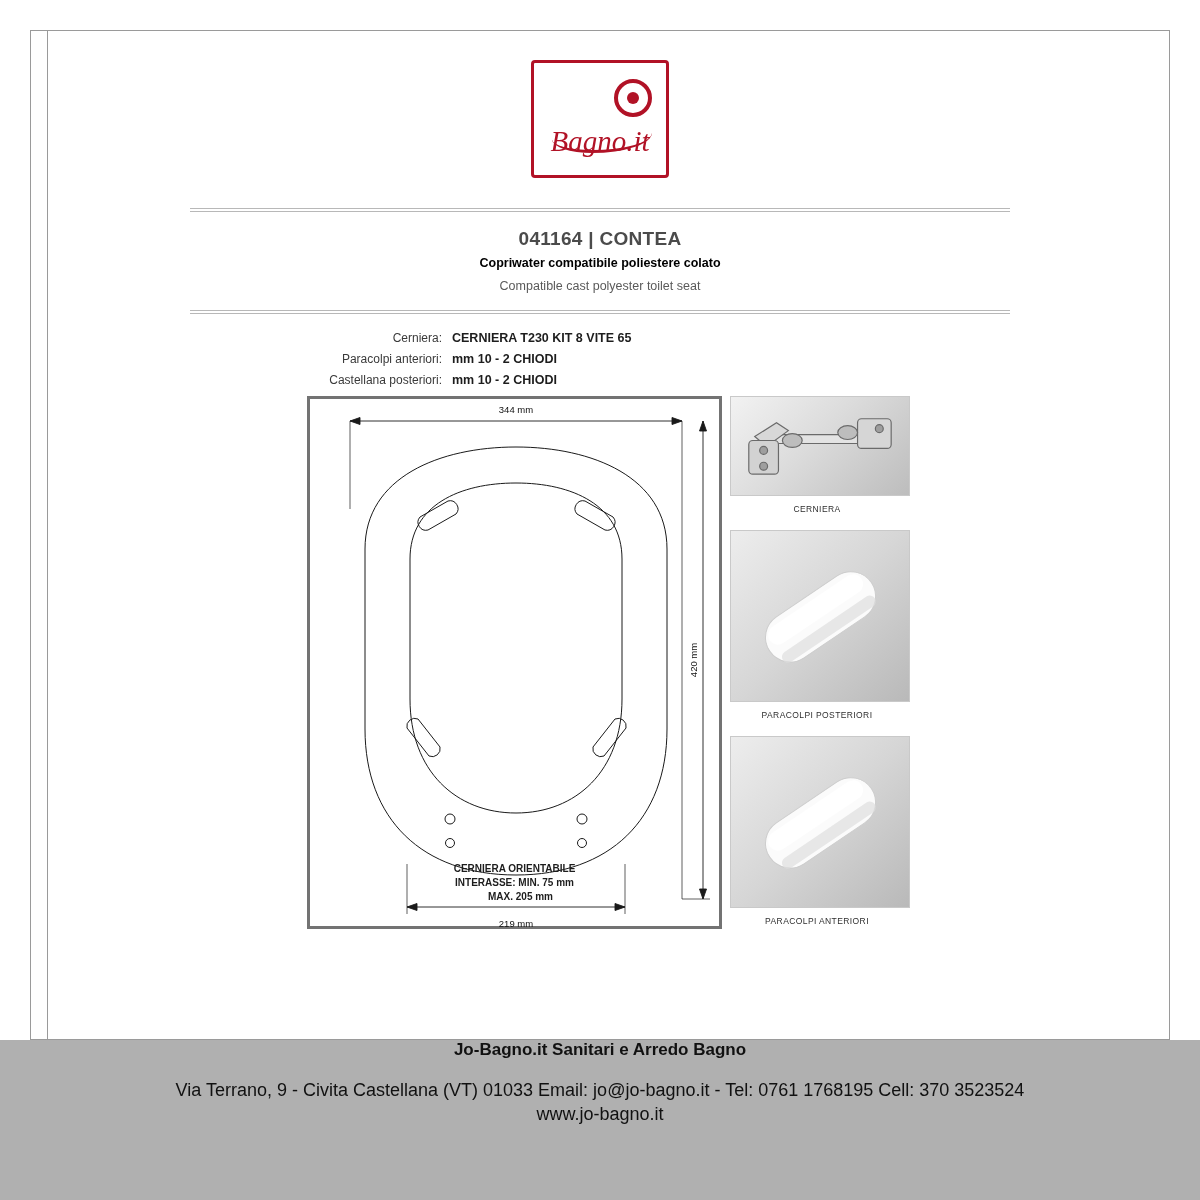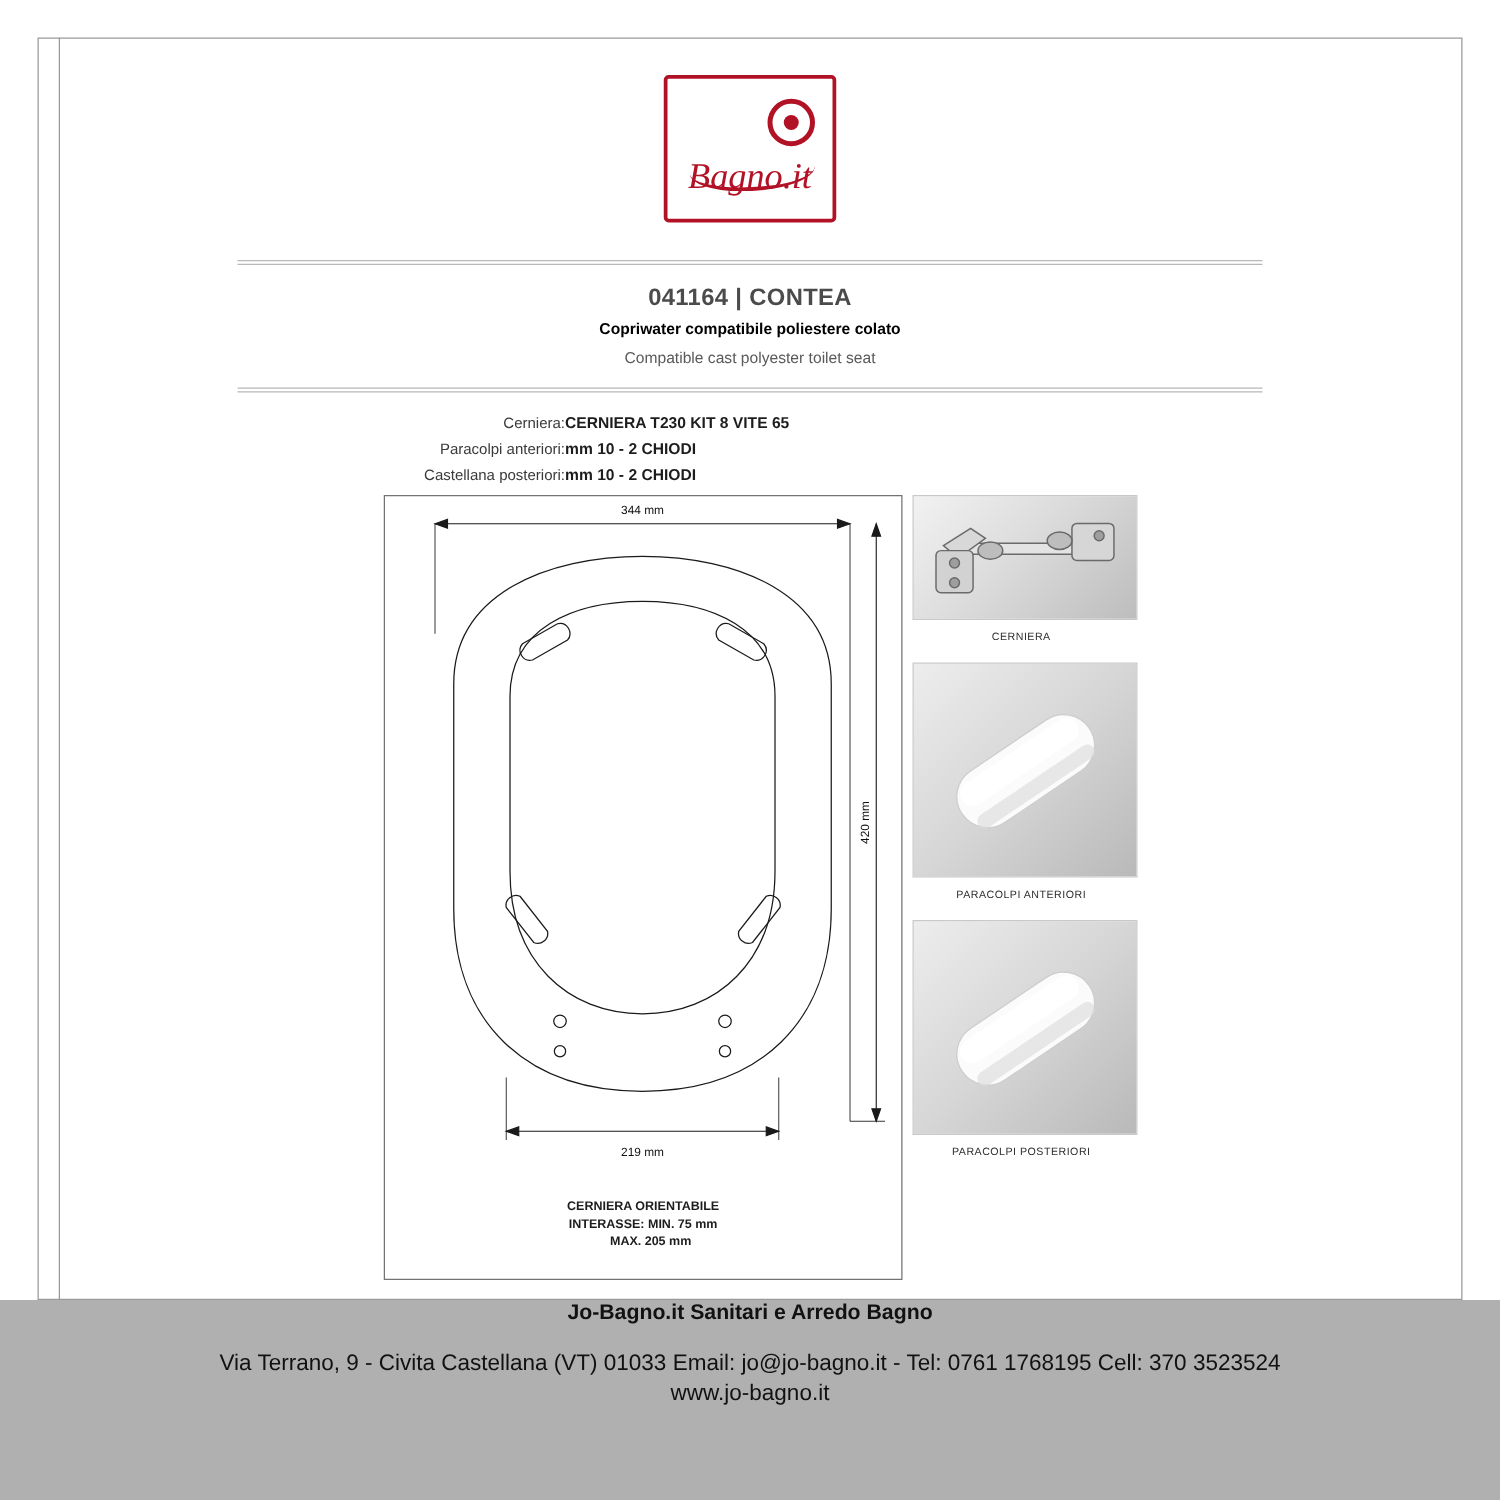--- a/index.html
+++ b/index.html
@@ -132,35 +132,35 @@
     color: #333;
   }
   .spec-row {
     display: flex;
     margin-bottom: 5px;
     line-height: 16px;
   }
   .spec-label {
     width: 152px;
     text-align: right;
-    padding-right: 0;
+    padding-right: 10px;
     color: #3a3a3a;
   }
   .spec-value {
     font-weight: bold;
     color: #1d1d1d;
     font-size: 12.5px;
   }
 
   
   .drawing {
     position: absolute;
     left: 307px; top: 396px;
-    width: 415px; height: 628px;
-    border: 1px solid #737373;
+    width: 415px; height: 533px;
+    border: 3px solid #737373;
     background: #fff;
   }
   .drawing svg { display: block; }
 
   .note {
     position: absolute;
     left: 0; right: 0; bottom: 22px;
     text-align: center;
     font-size: 10px;
     font-weight: bold;
@@ -340,34 +340,34 @@
     <div class="photo-card">
       <div class="photo-box ph-bumper">
         <svg class="photo-bumper-art" viewBox="0 0 180 172">
           <g transform="rotate(-34 90 86)">
             <rect x="28" y="62" width="124" height="50" rx="25" fill="#fbfbfb" stroke="#cdcdcd" stroke-width="1"></rect>
             <rect x="34" y="68" width="112" height="20" rx="10" fill="#ffffff" opacity="0.85"></rect>
             <rect x="34" y="96" width="112" height="12" rx="6" fill="#dedede" opacity="0.7"></rect>
           </g>
         </svg>
       </div>
-      <div class="photo-caption">PARACOLPI ANTERIORI</div>
+      <div class="photo-caption">PARACOLPI POSTERIORI</div>
     </div>
 
     <div class="photo-card">
       <div class="photo-box ph-bumper">
         <svg class="photo-bumper-art" viewBox="0 0 180 172">
           <g transform="rotate(-34 90 86)">
             <rect x="28" y="62" width="124" height="50" rx="25" fill="#fbfbfb" stroke="#cdcdcd" stroke-width="1"></rect>
             <rect x="34" y="68" width="112" height="20" rx="10" fill="#ffffff" opacity="0.85"></rect>
             <rect x="34" y="96" width="112" height="12" rx="6" fill="#dedede" opacity="0.7"></rect>
           </g>
         </svg>
       </div>
-      <div class="photo-caption">PARACOLPI POSTERIORI</div>
+      <div class="photo-caption">PARACOLPI ANTERIORI</div>
     </div>
 
   </div>
 
   <div class="footer">
     <div class="footer-title">Jo-Bagno.it Sanitari e Arredo Bagno</div>
     <div class="footer-line">Via Terrano, 9 - Civita Castellana (VT) 01033 Email: jo@jo-bagno.it - Tel: 0761 1768195 Cell: 370 3523524</div>
     <div class="footer-line">www.jo-bagno.it</div>
   </div>
 

